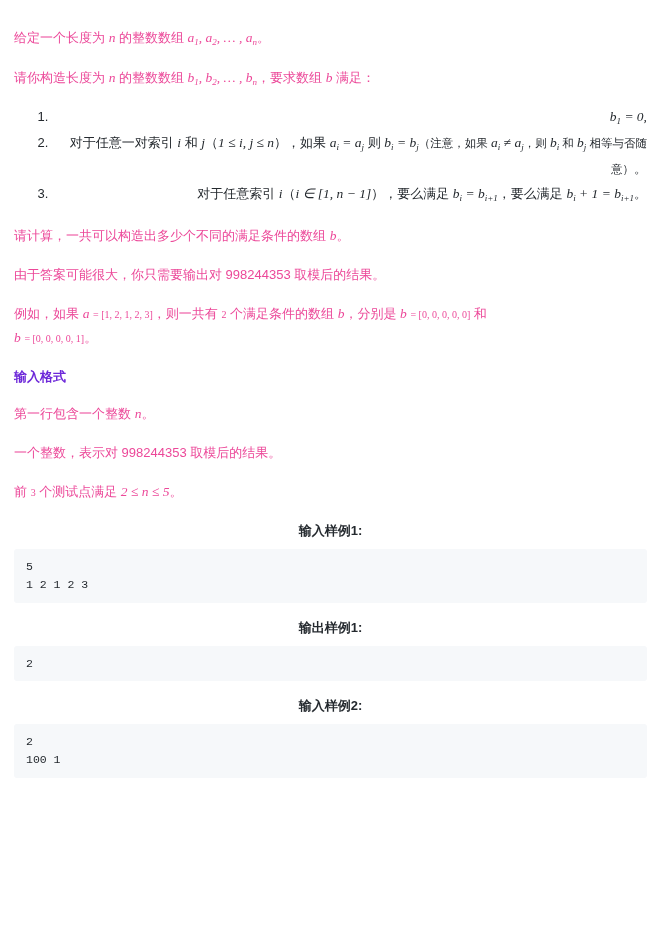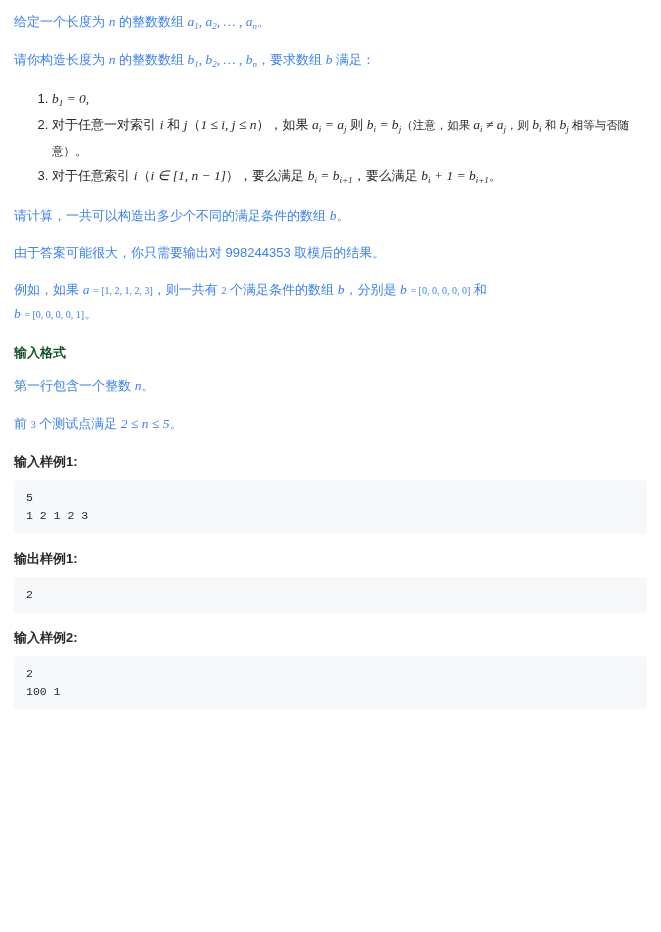--- a/index.html
+++ b/index.html
@@ -14,24 +14,24 @@
     font-size: 13px;
     color: #24292e;
     -webkit-font-smoothing: antialiased;
   }
   .page {
     padding: 10px 14px 14px 14px;
     box-sizing: border-box;
     width: 661px;
   }
   p.para {
-    margin: 0 0 14px 0;
+    margin: 16px 0 14px 0;
     line-height: 1.75;
     font-size: 13px;
-    color: #3b82f6;
+    color: #ec4899;
   }
   .math {
     font-family: "Liberation Serif", serif;
     font-style: italic;
     font-size: 13.5px;
   }
   .mathup {
     font-family: Liberation Serif, serif;
     font-style: normal;
     font-size: 10px;
@@ -47,52 +47,54 @@
     font-size: 9px;
     line-height: 0;
     vertical-align: baseline;
     position: relative;
     top: -5px;
   }
   ol.cond {
     margin: 0 0 14px 0;
     padding-left: 38px;
     list-style-type: decimal;
+    text-align: right;
   }
   ol.cond li {
     line-height: 1.95;
     font-size: 13px;
     margin: 0;
     padding: 0;
   }
   .small-note {
     font-size: 11.5px;
   }
   h3.section {
     font-size: 13px;
     font-weight: bold;
     margin: 18px 0 12px 0;
-    color: #14532d;
+    color: #6d28d9;
   }
   .codeblock {
     background: #f6f8fa;
     border-radius: 3px;
     padding: 9px 12px;
     margin: 0 0 6px 0;
     font-family: "Liberation Mono", monospace;
     font-size: 11.5px;
     line-height: 1.55;
     color: #24292e;
     white-space: pre;
     overflow-x: hidden;
   }
   .blk-title {
     font-size: 13px;
     font-weight: bold;
     margin: 16px 0 9px 0;
+    text-align: center;
   }
   .blk-title.first { margin-top: 18px; }
 </style>
 </head>
 <body>
 
 <div class="page">
 
   <p class="para">
     <span>给定一个长度为 </span><span class="math">n</span><span> 的整数数组 </span><span class="math">a<sub>1</sub>, a<sub>2</sub>, … , a<sub>n</sub></span><span>。</span>
@@ -126,20 +128,21 @@
   </p>
 
   <h3 class="section">输入格式</h3>
 
   <p class="para">
     <span>第一行包含一个整数 </span><span class="math">n</span><span>。</span>
   </p>
 
 
 
+  <p class="para">一个整数，表示对 998244353 取模后的结果。</p>
 
 
   <p class="para">
     前 <span class="mathup">3</span> 个测试点满足 <span class="math">2 ≤ n ≤ 5</span>。
   </p>
 
 
   <div class="blk-title first">输入样例1:</div>
   <div class="codeblock">5
 1 2 1 2 3</div>

